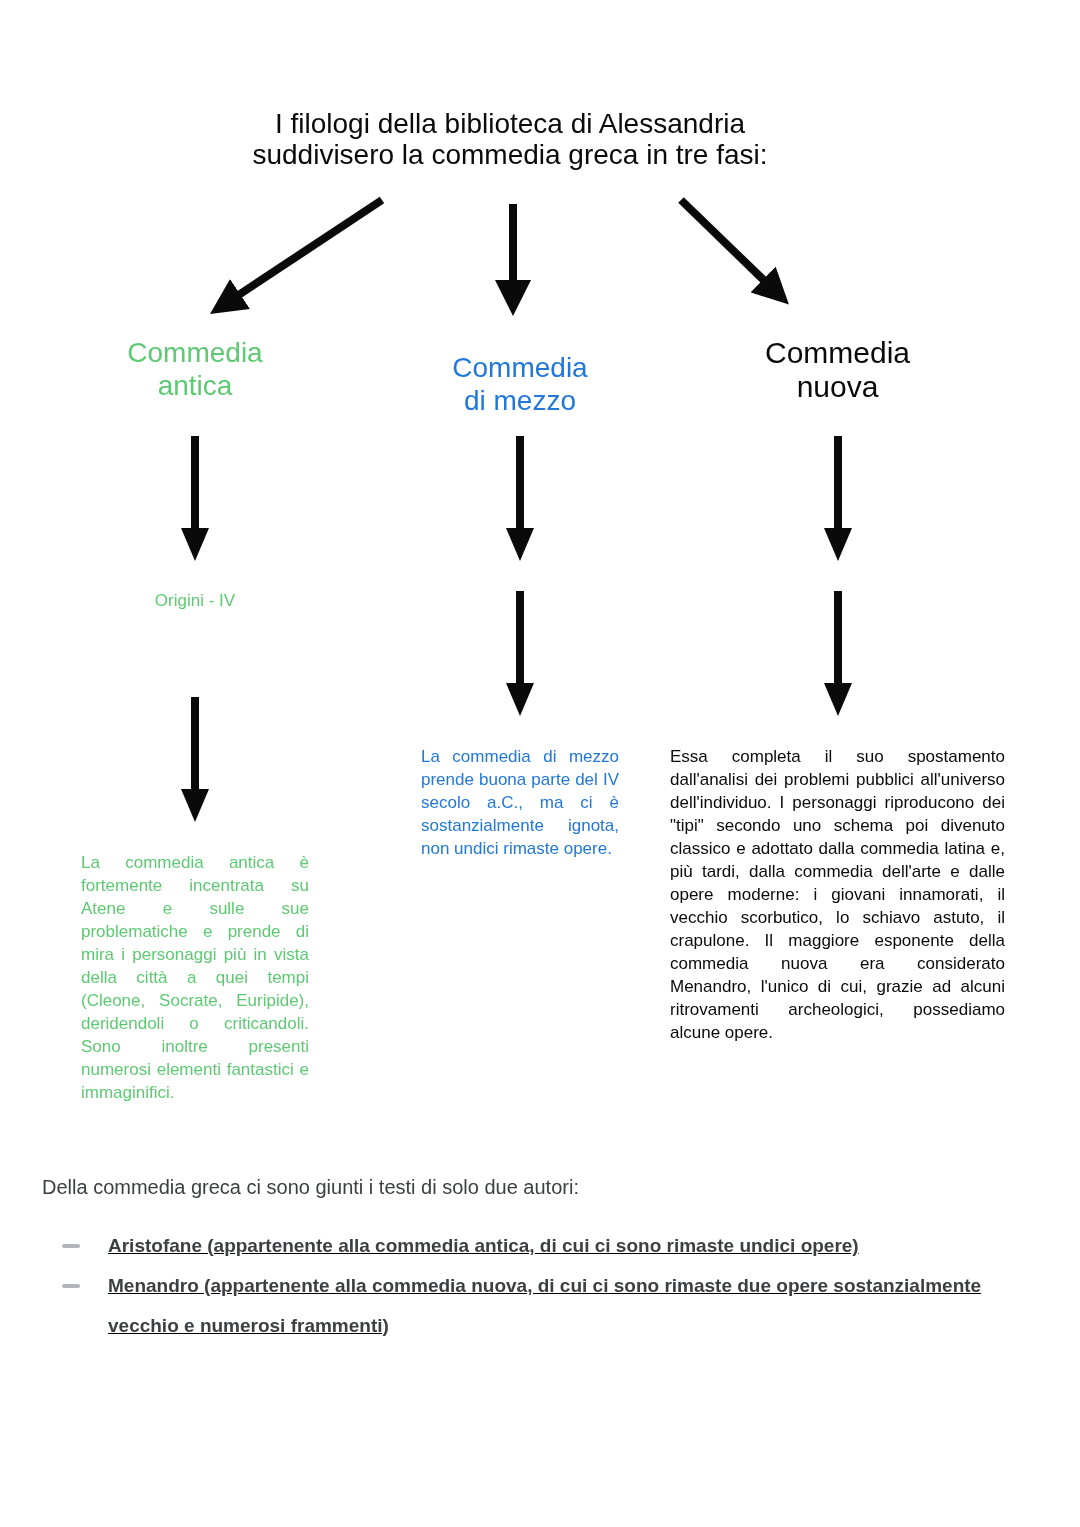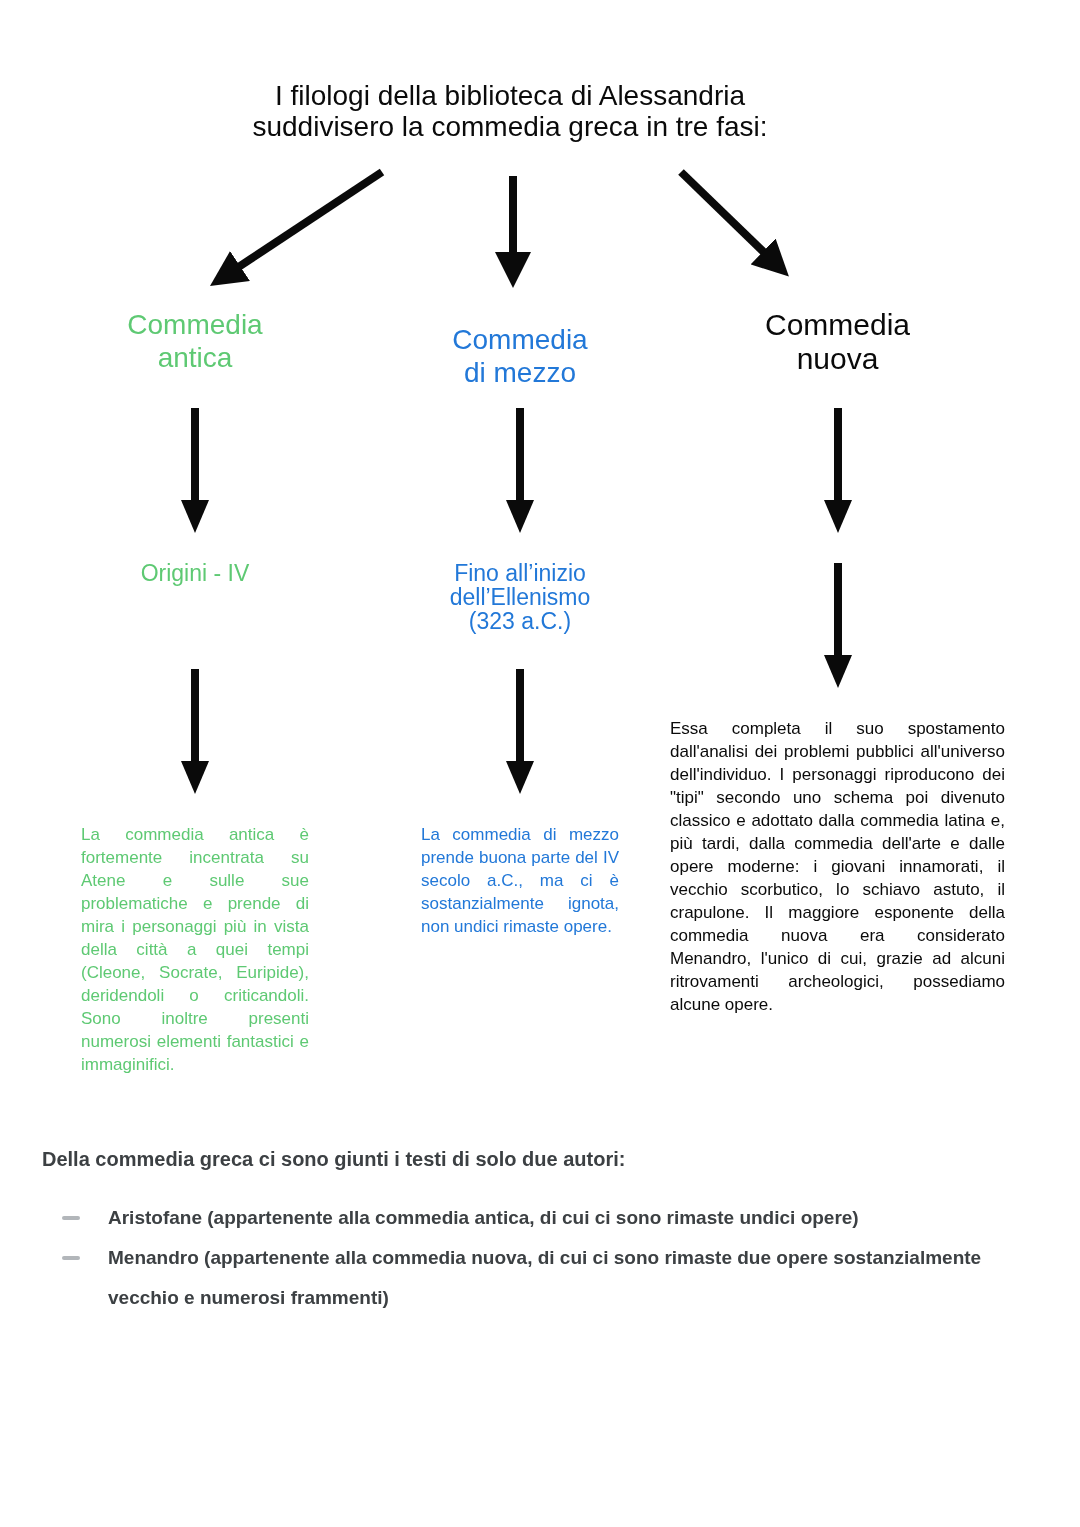--- a/index.html
+++ b/index.html
@@ -9,21 +9,21 @@
     --footer-text:#3c4043;
     --dash:#b2b6ba;
   }
   *{box-sizing:border-box;}
   body{margin:0;background:#ffffff;}
   .page{
     width:1080px;height:1527px;background:#ffffff;position:relative;overflow:hidden;
     font-family:"Liberation Sans", sans-serif;color:#000;
   }
   .title{
-    padding-top:80px;width:1020px;margin:0;text-align:center;
+    padding-top:108px;width:1020px;margin:0;text-align:center;
     font-size:28px;line-height:31px;font-weight:400;white-space:pre-line;color:#0a0a0a;
   }
   .top-arrows{display:block;margin-top:16px;}
   .top-arrows line{stroke:#0a0a0a;stroke-width:8;}
   .columns{display:flex;align-items:flex-start;padding-left:65px;}
   .col{display:flex;flex-direction:column;align-items:center;}
   .col-antica{width:260px;}
   .col-mezzo{width:250px;margin-left:70px;}
   .col-nuova{width:335px;margin-left:25px;}
   .col-heading{
@@ -32,35 +32,35 @@
   .col-mezzo .col-heading{padding-top:15px;}
   .col-nuova .col-heading{font-size:30px;line-height:34px;}
   .col-antica .col-heading,.col-antica .period,.col-antica .desc{color:var(--green);}
   .col-mezzo .col-heading,.col-mezzo .period,.col-mezzo .desc{color:var(--blue);}
   .col-nuova .col-heading,.col-nuova .period,.col-nuova .desc{color:var(--black);}
   .arrow-slot{height:125px;display:flex;justify-content:center;}
   .arrow-slot.second{height:132px;margin-top:30px;}
   .v-arrow line{stroke:#0a0a0a;stroke-width:8;}
   .v-arrow polygon{fill:#0a0a0a;}
   .period{
-    margin-top:30px;height:76px;font-size:23px;line-height:24px;
-    text-align:center;white-space:pre-line;
+    margin-top:30px;height:76px;font-size:17px;line-height:24px;
+    text-align:left;white-space:pre-line;
   }
   .desc{
     margin-top:24px;font-size:17px;line-height:23px;text-align:justify;
   }
   .col-antica .desc{width:228px;}
   .col-mezzo .desc{width:198px;}
   .col-nuova .desc{width:335px;}
   .footer{margin-top:70px;padding-left:42px;}
   .footer-heading{
-    font-size:20px;line-height:26px;font-weight:700;color:var(--footer-text);
+    font-size:20px;line-height:26px;font-weight:400;color:var(--footer-text);
   }
   .bullets{margin-top:26px;}
-  .bullet{display:flex;align-items:flex-start;}
+  .bullet{display:flex;align-items:flex-start;text-decoration:underline;}
   .bullet-dash{
     flex:none;width:18px;height:4px;border-radius:2px;background:var(--dash);
     margin:18px 0 0 20px;
   }
   .bullet-text{
     margin-left:28px;max-width:940px;font-size:19px;line-height:40px;
     font-weight:700;color:var(--footer-text);
   }
 </style>
 </head>
@@ -105,22 +105,20 @@
 
     <div class="col col-mezzo">
       <div class="col-heading">Commedia
 di mezzo</div>
       <div class="arrow-slot">
         <svg class="v-arrow" width="36" height="128" viewBox="0 0 36 128">
           <line x1="18" y1="2" x2="18" y2="98"></line>
           <polygon points="4,94 32,94 18,127"></polygon>
         </svg>
       </div>
-      <div class="period">Fino all’inizio dell’Ellenismo
-(323 a.C.)</div>
       <div class="arrow-slot second">
         <svg class="v-arrow" width="36" height="128" viewBox="0 0 36 128">
           <line x1="18" y1="2" x2="18" y2="98"></line>
           <polygon points="4,94 32,94 18,127"></polygon>
         </svg>
       </div>
       <div class="desc">La commedia di mezzo prende buona parte del IV secolo a.C., ma ci è sostanzialmente ignota, non undici rimaste opere.</div>
     </div>
 
     <div class="col col-nuova">

